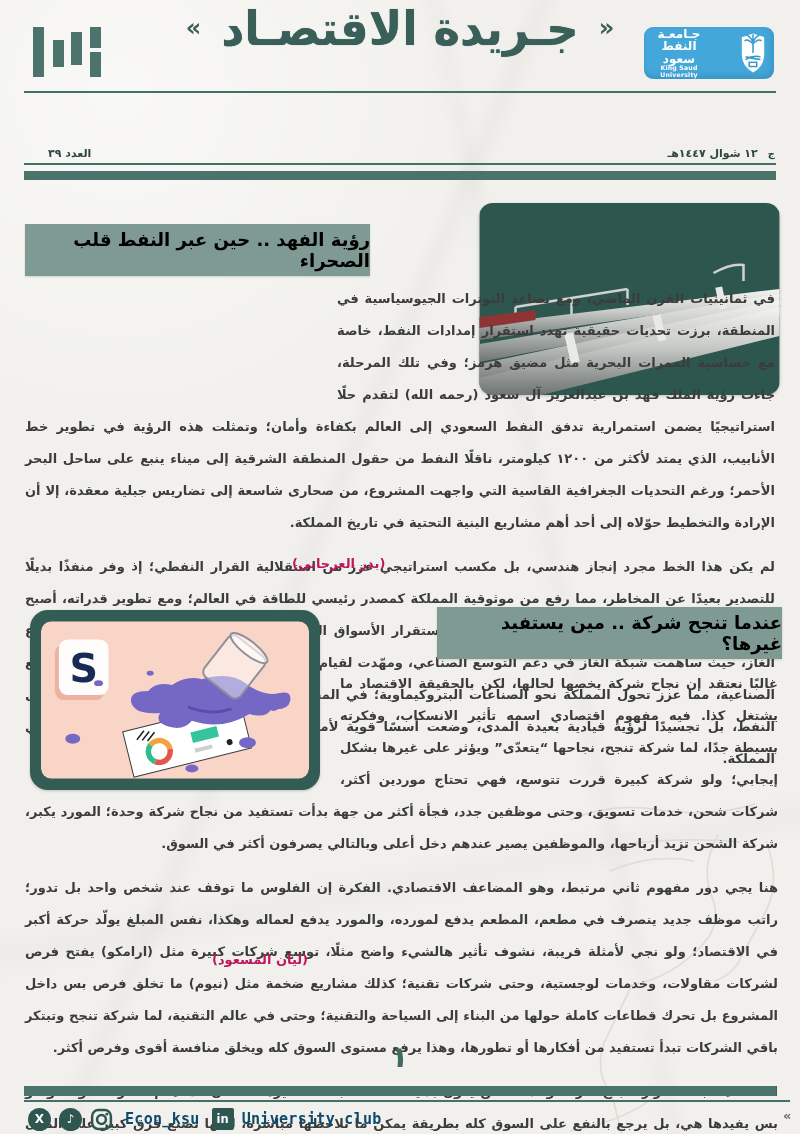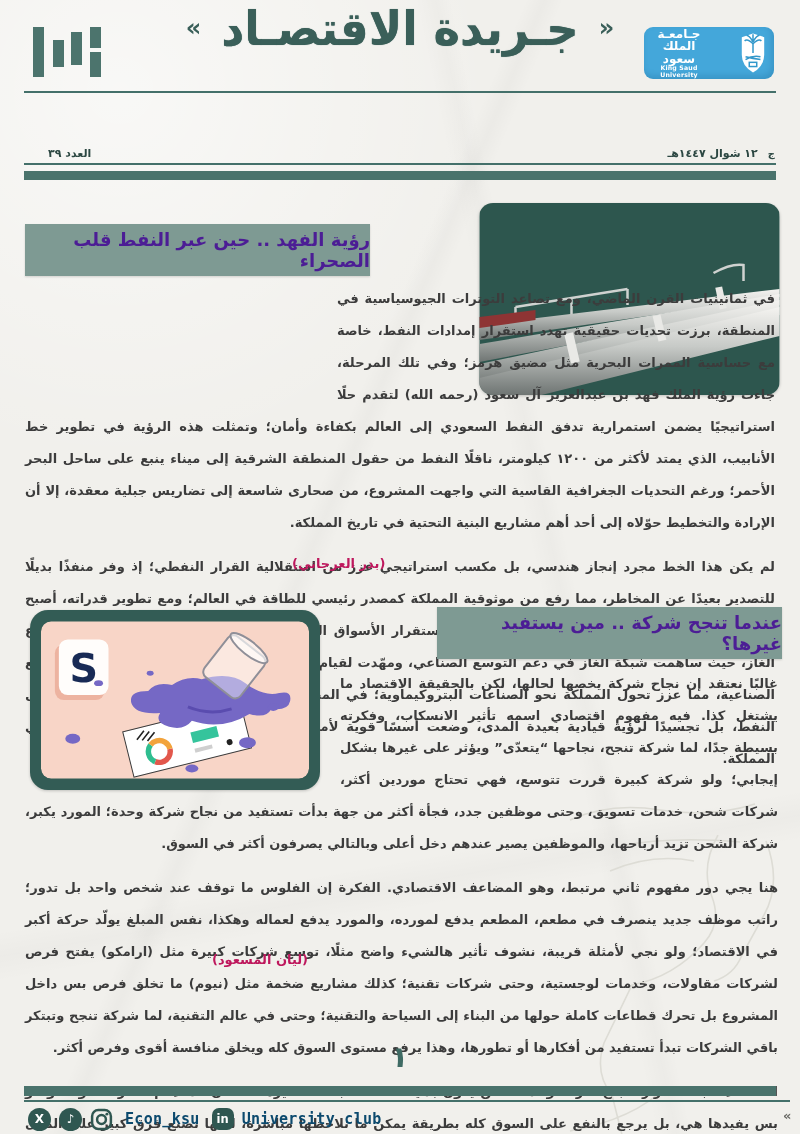--- a/index.html
+++ b/index.html
@@ -38,21 +38,21 @@
     padding:4px 7px 4px 6px; box-shadow:inset -2px -3px 6px rgba(0,60,100,.18);gap:31px;
   }
   .ksu-text{ flex:1; text-align:center; color:#fff; line-height:1.05; direction:rtl; }
   .ksu-l1{ font-size:12px; font-weight:bold; }
   .ksu-l2{ font-size:12px; font-weight:bold; }
   .ksu-l3{ font-size:6.2px; font-weight:bold; letter-spacing:.2px; }
 
   
   .title-box{
     position:absolute; height:52px; width:345px;
-    background:#7e9a93; color:#4c1d95;
+    background:#7e9a93; color:#000000;
     display:flex; align-items:center; justify-content:center;
     font-size:18px; font-weight:bold; direction:rtl;
     box-shadow:0 1px 2px rgba(0,0,0,.15);
   }
   .flow{
     position:absolute; direction:rtl; text-align:justify;
     font-size:13px; line-height:32px; font-weight:bold; color:#3c3c3c;
   }
   .flow p + p { margin-top:12px; }
   .spacer-r{ float:left; width:312px; height:114px; }                              
@@ -80,21 +80,21 @@
   .social-row{
     position:absolute; left:28px; top:1105px; height:28px;
     display:flex; align-items:center; gap:8px;
   }
   .icon-circle{
     width:23px; height:23px; border-radius:50%; background:#2f5751;
     display:flex; align-items:center; justify-content:center;
     color:#fff; font-weight:bold; font-size:12px;
   }
   .icon-square{
-    width:22px; height:22px; border-radius:7px; background:#2f5751;
+    width:22px; height:22px; border-radius:2px; background:#2f5751;
     display:flex; align-items:center; justify-content:center;
     color:#fff; font-weight:bold; font-size:11.5px;
   }
   .social-text{
     font-family:"DejaVu Sans Mono", monospace; font-weight:bold;
     font-size:15px; color:#0c4a6e; letter-spacing:.3px;
   }
   .corner-mark{ position:absolute; left:783px; top:1108px; font-size:13px; color:#6a6a66; font-weight:bold; }
 </style>
 </head>
@@ -121,21 +121,21 @@
     <rect x="20" y="14" width="11" height="27"></rect>
     <rect x="38" y="6" width="11" height="33"></rect>
     <rect x="57" y="1" width="11" height="21"></rect>
     <rect x="57" y="26" width="11" height="25"></rect>
   </g>
 </svg>
 
 <div class="ksu-badge">
   <div class="ksu-text">
     <div class="ksu-l1">جـامعـة</div>
-    <div class="ksu-l2">الملك سعود</div>
+    <div class="ksu-l2">النفط سعود</div>
     <div class="ksu-l3">King Saud University</div>
   </div>
   <svg width="28" height="42" viewBox="0 0 30 44">
     <path d="M15,1 L27,5 V24 Q27,36 15,43 Q3,36 3,24 V5 Z" fill="#ffffff"></path>
     <g stroke="#3298cb" stroke-width="1.6" fill="none">
       <path d="M15,22 V11"></path>
       <path d="M15,12 q-6,-6 -9,-3 M15,12 q6,-6 9,-3 M15,10 q-4,-7 -7,-7 M15,10 q4,-7 7,-7 M15,9 q0,-6 0,-7"></path>
       <path d="M7,29 Q15,24 23,26 M7,26 Q15,28 23,29"></path>
       <rect x="11" y="32" width="8" height="4.5"></rect>
     </g>

